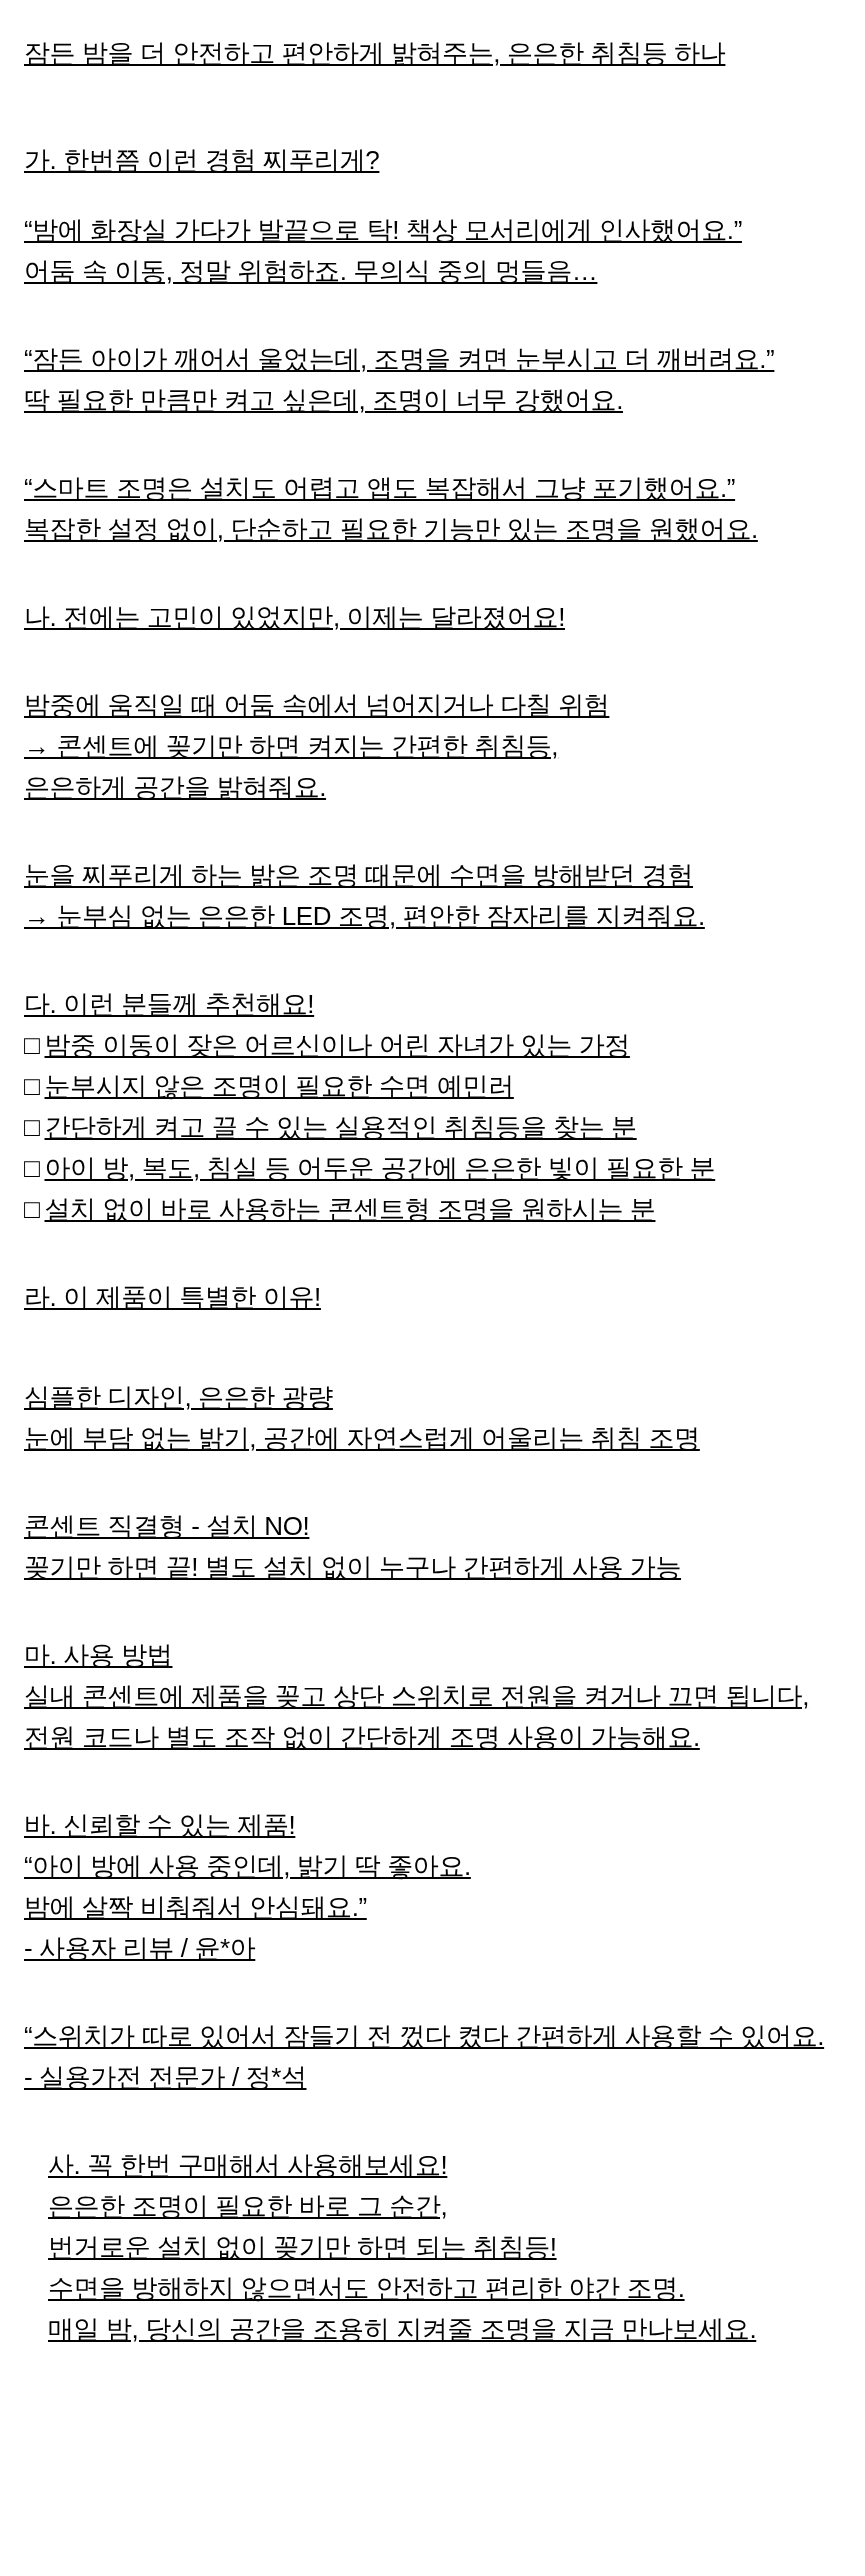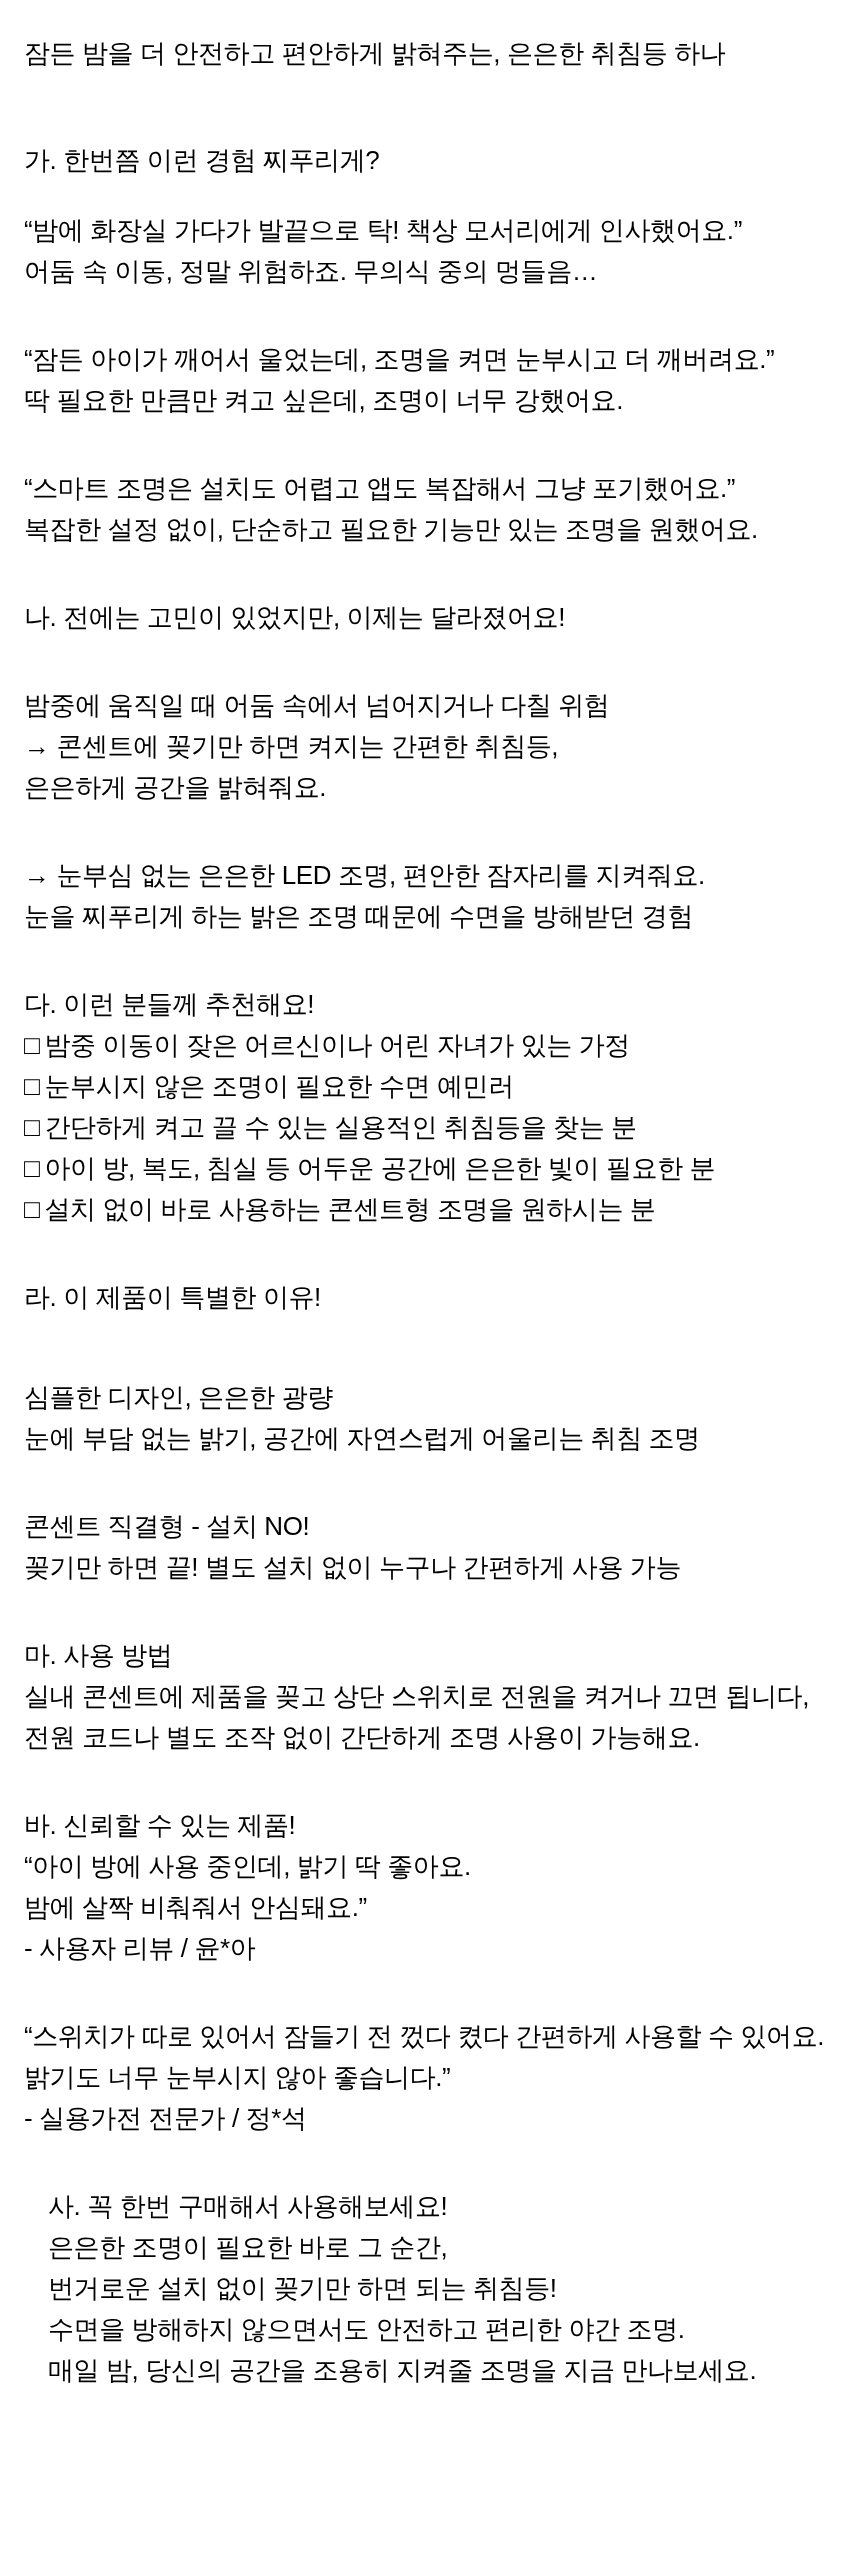--- a/index.html
+++ b/index.html
@@ -9,20 +9,21 @@
   body {
     width: 866px;
     height: 2576px;
     background: #ffffff;
     color: #000000;
     font-family: "Liberation Sans", "DejaVu Sans", sans-serif;
     overflow: hidden;
   }
   .doc {
     padding: 33px 3px 0 24px;
+    text-decoration: underline;
   }
   .block {
     margin: 0 0 47px 0;
   }
   .line {
     font-size: 26px;
     line-height: 41px;
     font-weight: 400;
     letter-spacing: -0.4px;
     white-space: nowrap;
@@ -63,22 +64,22 @@
     </div>
     <div class="block" data-name="section-na-heading">
       <div class="line" data-name="section-na-heading-line">나. 전에는 고민이 있었지만, 이제는 달라졌어요!</div>
     </div>
     <div class="block" data-name="solution-1">
       <div class="line" data-name="solution-1-line">밤중에 움직일 때 어둠 속에서 넘어지거나 다칠 위험</div>
       <div class="line" data-name="solution-1-line">→ 콘센트에 꽂기만 하면 켜지는 간편한 취침등,</div>
       <div class="line" data-name="solution-1-line">은은하게 공간을 밝혀줘요.</div>
     </div>
     <div class="block" data-name="solution-2">
+      <div class="line" data-name="solution-2-line">눈을 찌푸리게 하는 밝은 조명 때문에 수면을 방해받던 경험</div>
       <div class="line" data-name="solution-2-line">→ 눈부심 없는 은은한 LED 조명, 편안한 잠자리를 지켜줘요.</div>
-      <div class="line" data-name="solution-2-line">눈을 찌푸리게 하는 밝은 조명 때문에 수면을 방해받던 경험</div>
     </div>
     <div class="block" data-name="section-da-heading">
       <div class="line" data-name="section-da-heading-line">다. 이런 분들께 추천해요!</div>
     </div>
     <div class="block" data-name="recommend-checklist">
       <div class="line" data-name="checklist-item"><span class="checkbox" data-name="checkbox-square-icon">□</span><span data-name="checklist-item-text">밤중 이동이 잦은 어르신이나 어린 자녀가 있는 가정</span></div>
       <div class="line" data-name="checklist-item"><span class="checkbox" data-name="checkbox-square-icon">□</span><span data-name="checklist-item-text">눈부시지 않은 조명이 필요한 수면 예민러</span></div>
       <div class="line" data-name="checklist-item"><span class="checkbox" data-name="checkbox-square-icon">□</span><span data-name="checklist-item-text">간단하게 켜고 끌 수 있는 실용적인 취침등을 찾는 분</span></div>
       <div class="line" data-name="checklist-item"><span class="checkbox" data-name="checkbox-square-icon">□</span><span data-name="checklist-item-text">아이 방, 복도, 침실 등 어두운 공간에 은은한 빛이 필요한 분</span></div>
       <div class="line" data-name="checklist-item"><span class="checkbox" data-name="checkbox-square-icon">□</span><span data-name="checklist-item-text">설치 없이 바로 사용하는 콘센트형 조명을 원하시는 분</span></div>
@@ -100,21 +101,20 @@
       <div class="line" data-name="section-ma-usage-line">전원 코드나 별도 조작 없이 간단하게 조명 사용이 가능해요.</div>
     </div>
     <div class="block" data-name="section-ba-review-user">
       <div class="line" data-name="section-ba-review-user-line">바. 신뢰할 수 있는 제품!</div>
       <div class="line" data-name="section-ba-review-user-line">“아이 방에 사용 중인데, 밝기 딱 좋아요.</div>
       <div class="line" data-name="section-ba-review-user-line">밤에 살짝 비춰줘서 안심돼요.”</div>
       <div class="line" data-name="section-ba-review-user-line">- 사용자 리뷰 / 윤*아</div>
     </div>
     <div class="block" data-name="review-expert">
       <div class="line" data-name="review-expert-line">“스위치가 따로 있어서 잠들기 전 껐다 켰다 간편하게 사용할 수 있어요.</div>
-      <div class="line" data-name="review-expert-line">밝기도 너무 눈부시지 않아 좋습니다.”</div>
       <div class="line" data-name="review-expert-line">- 실용가전 전문가 / 정*석</div>
     </div>
     <div class="block" data-name="section-sa-cta">
       <div class="line" data-name="section-sa-cta-line">사. 꼭 한번 구매해서 사용해보세요!</div>
       <div class="line" data-name="section-sa-cta-line">은은한 조명이 필요한 바로 그 순간,</div>
       <div class="line" data-name="section-sa-cta-line">번거로운 설치 없이 꽂기만 하면 되는 취침등!</div>
       <div class="line" data-name="section-sa-cta-line">수면을 방해하지 않으면서도 안전하고 편리한 야간 조명.</div>
       <div class="line" data-name="section-sa-cta-line">매일 밤, 당신의 공간을 조용히 지켜줄 조명을 지금 만나보세요.</div>
     </div>
   </main>

